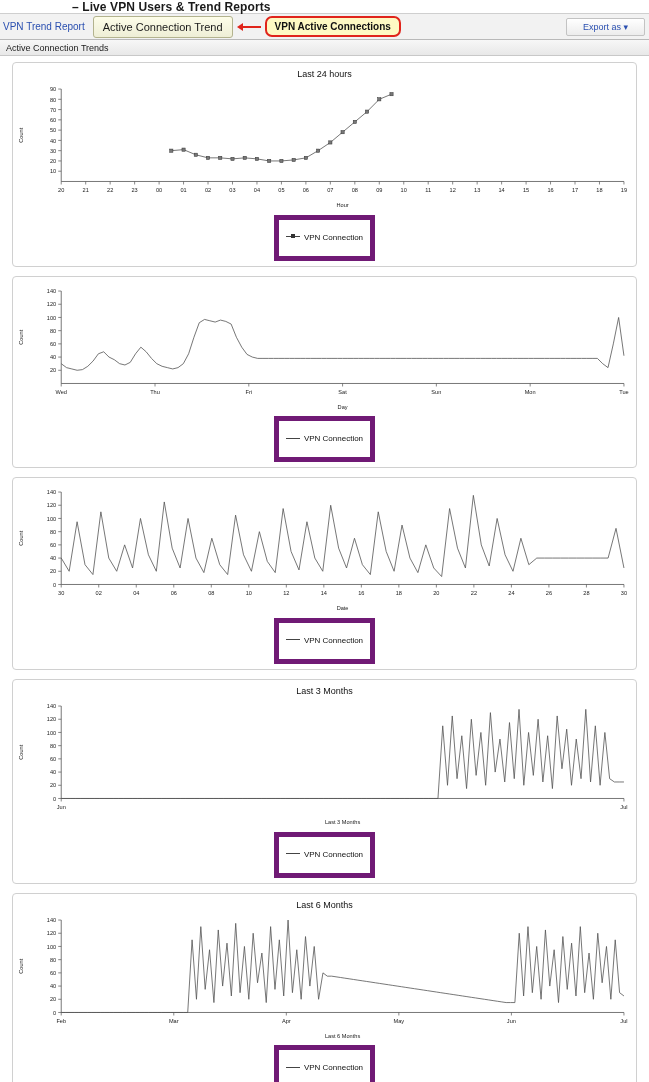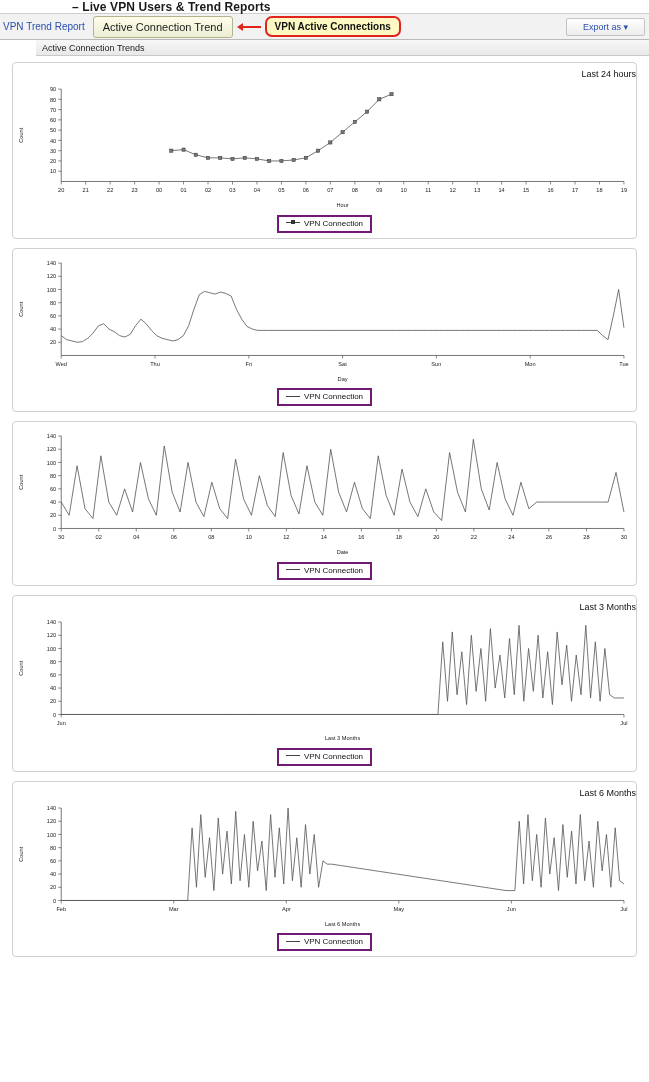--- a/index.html
+++ b/index.html
@@ -106,55 +106,54 @@
   .section-header {
     height: 16px;
     background: linear-gradient(to bottom, #f7f7f7, #e8e8e8);
     border-bottom: 1px solid #c8c8c8;
     display: flex;
     align-items: center;
     padding-left: 6px;
     font-size: 9px;
     color: #1a1a1a;
     box-sizing: border-box;
-    margin-left: 36px;
   }
 
   
   .panels {
     padding: 6px 12px 10px 12px;
     box-sizing: border-box;
   }
   .panel {
     border: 1px solid #d0d0d0;
     border-radius: 4px;
     background: #ffffff;
     margin-bottom: 9px;
     box-sizing: border-box;
     padding: 6px 0 5px 0;
   }
   .panel-title {
-    text-align: right;
+    text-align: center;
     font-size: 9px;
     color: #111;
     margin-bottom: 2px;
   }
   .plot-wrap {
     position: relative;
     width: 100%;
   }
   .plot-wrap svg { display: block; width: 100%; }
 
   .legend {
     margin: 3px auto 0 auto;
-    border: 2px solid #701a75;
+    border: 5px solid #701a75;
     background: #fff;
     font-size: 8px;
     color: #111;
-    padding: 2px 7px;
+    padding: 13px 7px;
     display: table;
     line-height: 10px;
     white-space: nowrap;
   }
   .legend .swatch-line {
     display: inline-block;
     width: 14px;
     height: 1px;
     background: #444;
     vertical-align: middle;

